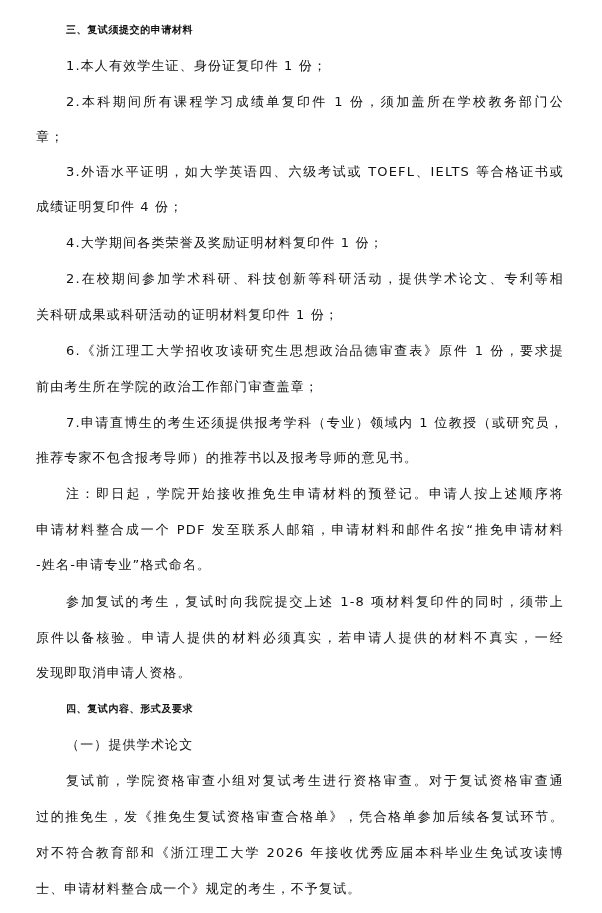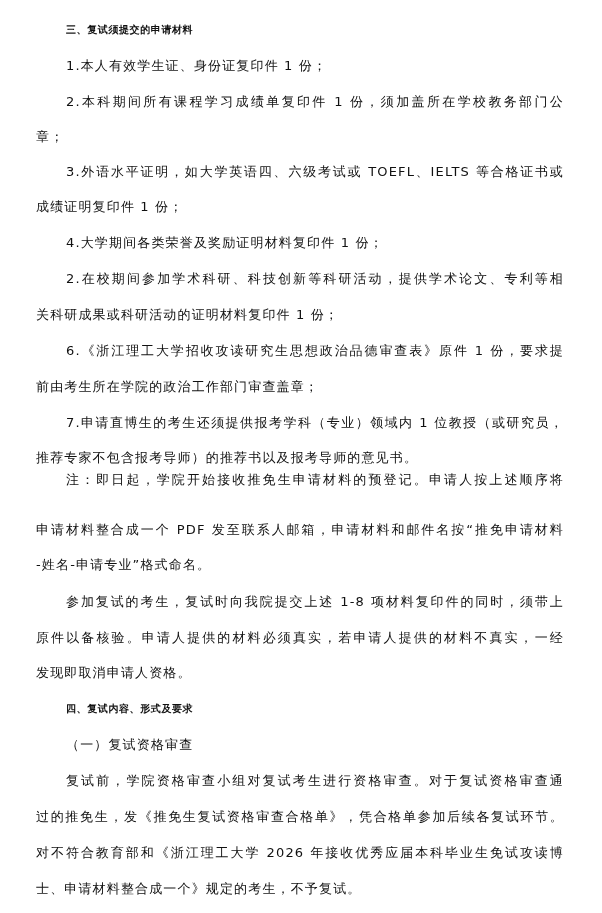--- a/index.html
+++ b/index.html
@@ -17,42 +17,42 @@
 
 <div class="doc">
   <div class="line indent heading" style="top:20px">三、复试须提交的申请材料</div>
 
   <div class="line indent" style="top:56px">1.本人有效学生证、身份证复印件 1 份；</div>
 
   <div class="line indent justify" style="top:92px">2.本科期间所有课程学习成绩单复印件 1 份，须加盖所在学校教务部门公</div>
   <div class="line" style="top:127px">章；</div>
 
   <div class="line indent justify" style="top:162px">3.外语水平证明，如大学英语四、六级考试或 TOEFL、IELTS 等合格证书或</div>
-  <div class="line" style="top:197px">成绩证明复印件 1 份；</div>
+  <div class="line" style="top:197px">成绩证明复印件 4 份；</div>
 
   <div class="line indent" style="top:233px">4.大学期间各类荣誉及奖励证明材料复印件 1 份；</div>
 
   <div class="line indent justify" style="top:269px">2.在校期间参加学术科研、科技创新等科研活动，提供学术论文、专利等相</div>
   <div class="line" style="top:305px">关科研成果或科研活动的证明材料复印件 1 份；</div>
 
   <div class="line indent justify" style="top:341px">6.《浙江理工大学招收攻读研究生思想政治品德审查表》原件 1 份，要求提</div>
   <div class="line" style="top:377px">前由考生所在学院的政治工作部门审查盖章；</div>
 
   <div class="line indent justify" style="top:413px">7.申请直博生的考生还须提供报考学科（专业）领域内 1 位教授（或研究员，</div>
   <div class="line" style="top:448px">推荐专家不包含报考导师）的推荐书以及报考导师的意见书。</div>
 
-  <div class="line indent justify" style="top:470px">注：即日起，学院开始接收推免生申请材料的预登记。申请人按上述顺序将</div>
+  <div class="line indent justify" style="top:484px">注：即日起，学院开始接收推免生申请材料的预登记。申请人按上述顺序将</div>
   <div class="line justify" style="top:520px">申请材料整合成一个 PDF 发至联系人邮箱，申请材料和邮件名按“推免申请材料</div>
   <div class="line" style="top:555px">-姓名-申请专业”格式命名。</div>
 
   <div class="line indent justify" style="top:592px">参加复试的考生，复试时向我院提交上述 1-8 项材料复印件的同时，须带上</div>
   <div class="line justify" style="top:628px">原件以备核验。申请人提供的材料必须真实，若申请人提供的材料不真实，一经</div>
   <div class="line" style="top:663px">发现即取消申请人资格。</div>
 
   <div class="line indent heading" style="top:699px">四、复试内容、形式及要求</div>
 
-  <div class="line indent" style="top:735px; left:30px">（一）复试资格审查</div>
+  <div class="line indent" style="top:735px; left:30px">（一）提供学术论文</div>
 
   <div class="line indent justify" style="top:771px">复试前，学院资格审查小组对复试考生进行资格审查。对于复试资格审查通</div>
   <div class="line justify" style="top:807px">过的推免生，发《推免生复试资格审查合格单》，凭合格单参加后续各复试环节。</div>
   <div class="line justify" style="top:843px">对不符合教育部和《浙江理工大学 2026 年接收优秀应届本科毕业生免试攻读博</div>
   <div class="line" style="top:879px">士、申请材料整合成一个》规定的考生，不予复试。</div>
 </div>
 
 </body></html>

